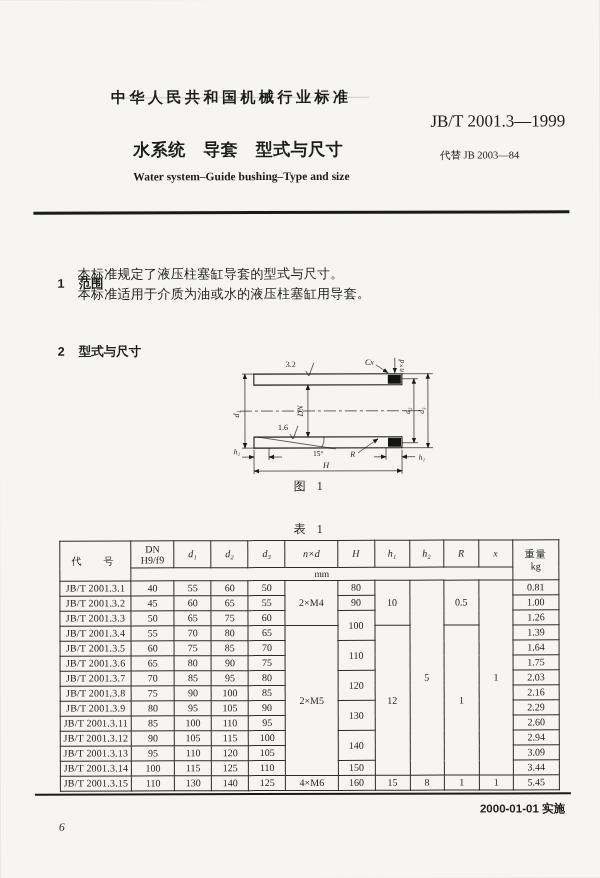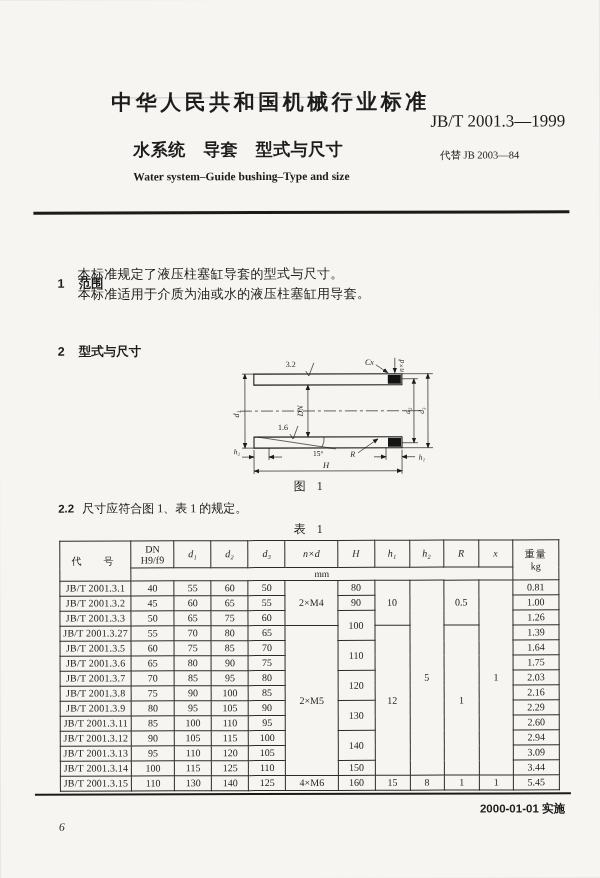--- a/index.html
+++ b/index.html
@@ -1,21 +1,21 @@
 <!DOCTYPE html>
 <html><head>
 <meta charset="utf-8">
 <style>
   html,body{margin:0;padding:0;}
   body{width:600px;height:878px;background:#e8e7e4;font-family:"Liberation Serif",serif;}
   #page{position:relative;width:600px;height:878px;background:#f6f5f2;color:#1c1c1c;overflow:hidden;transform:rotate(-0.15deg);}
   .abs{position:absolute;white-space:nowrap;}
   .scan-line{position:absolute;top:97px;left:112px;width:258px;height:1px;background:#9a9a96;opacity:.45;}
 
-  .std-type{top:88px;left:112px;font-family:"Liberation Sans",sans-serif;font-size:21px;font-weight:bold;letter-spacing:3.5px;}
+  .std-type{top:88px;left:112px;font-family:"Liberation Sans",sans-serif;font-size:15px;font-weight:bold;letter-spacing:3.5px;}
   .std-number{top:112px;right:34px;font-size:17px;font-weight:normal;}
   .main-title{top:138px;left:134px;font-family:"Liberation Sans",sans-serif;font-size:17px;font-weight:bold;letter-spacing:.5px;}
   .replaces{top:149px;right:80px;font-size:10.5px;}
   .en-title{top:170px;left:134px;font-size:11.5px;font-weight:bold;}
   .rule{position:absolute;background:#1a1a1a;}
   .rule-top{top:211px;left:34px;width:536px;height:2.5px;}
   .rule-bottom{top:793px;left:34px;width:536px;height:2px;}
 
   .sec-head{font-family:"Liberation Sans",sans-serif;font-size:12.5px;font-weight:bold;margin-top:32px;}
   .sec1{top:243px;left:58px;}
@@ -166,23 +166,20 @@
       <g class="thin">
         <line x1="48" y1="110" x2="48" y2="124"></line>
           <line x1="196" y1="110" x2="196" y2="124"></line>
         <line x1="48" y1="121" x2="196" y2="121" marker-start="url(#arr)" marker-end="url(#arr)"></line>
       </g>
       <text class="var" x="120" y="118" font-size="8.5" text-anchor="middle">H</text>
     </svg>
   </div>
   <div class="abs fig-caption" style="left:-10px;">图 1</div>
 
-  <div class="abs clause c22">
-    <span class="cnum">2.2</span><span>尺寸应符合图 1、表 1 的规定。</span>
-  </div>
 
   <div class="abs tbl-caption">表 1</div>
 
   <table class="dims">
     <colgroup>
       <col style="width:71px">
         <col style="width:43px">
         <col style="width:37px">
         <col style="width:37px">
       <col style="width:37px">
@@ -246,21 +243,21 @@
         <tr>
           <td class="code-cell">JB/T 2001.3.3</td>
           <td>50</td>
           <td>65</td>
           <td>75</td>
           <td>60</td>
           <td rowspan="2">100</td>
           <td>1.26</td>
         </tr>
         <tr>
-          <td class="code-cell">JB/T 2001.3.27</td>
+          <td class="code-cell">JB/T 2001.3.4</td>
           <td>55</td>
           <td>70</td>
           <td>80</td>
           <td>65</td>
           <td rowspan="10">2×M5</td>
           <td rowspan="10">12</td>
           <td rowspan="10">1</td>
           <td>1.39</td>
         </tr>
         <tr>

